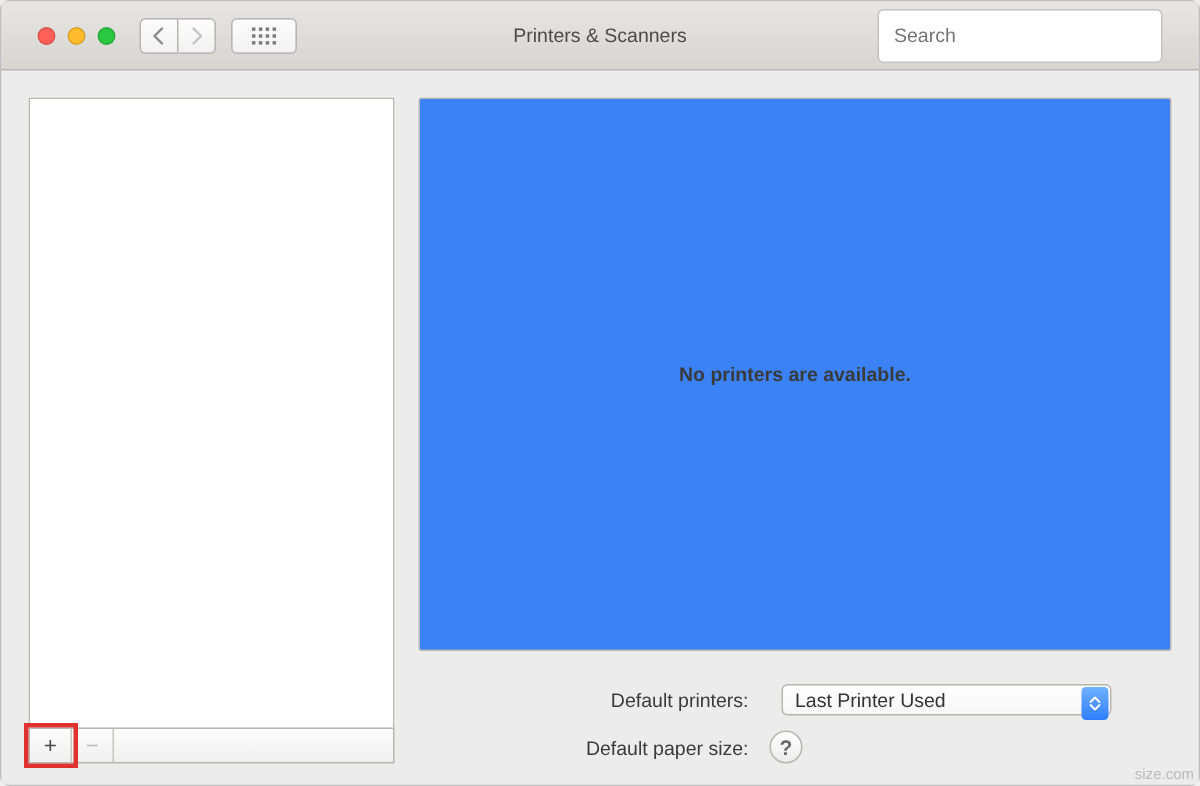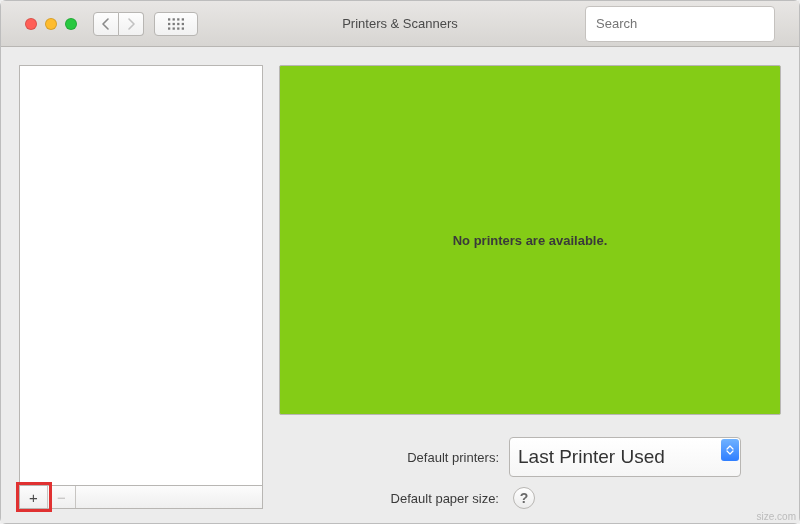--- a/index.html
+++ b/index.html
@@ -21,26 +21,26 @@
     .search input { border: none; outline: none; flex: 1; font-size: 13px; color: #444; background: transparent; }
     .search svg { width: 13px; height: 13px; }
     .content { flex: 1; display: flex; padding: 18px 18px 14px 18px; gap: 16px; background: #ececec; }
     .left { width: 244px; display: flex; flex-direction: column; }
     .list { flex: 1; background: #fff; border: 1px solid #b8b6b3; border-bottom: none; border-radius: 1px 1px 0 0; }
     .list-footer { height: 24px; background: linear-gradient(#fcfcfc,#efefef); border: 1px solid #b8b6b3; display: flex; }
     .ft-btn { width: 28px; height: 100%; border-right: 1px solid #c7c5c2; display: flex; align-items: center; justify-content: center; color: #4a4a4a; font-size: 15px; font-weight: 200; }
     .ft-btn.minus { color: #c0bfbd; }
     .highlight { outline: 3px solid #e03131; outline-offset: 1px; }
     .right { flex: 1; display: flex; flex-direction: column; }
-    .panel { flex: 1; background: #84cc16; border: 1px solid #b8b6b3; border-radius: 2px; display: flex; flex-direction: column; align-items: center; justify-content: center; color: #3a3a3a; font-size: 13px; gap: 4px; text-align: center; }
+    .panel { flex: 1; background: #3b82f6; border: 1px solid #b8b6b3; border-radius: 2px; display: flex; flex-direction: column; align-items: center; justify-content: center; color: #3a3a3a; font-size: 13px; gap: 4px; text-align: center; }
     .panel .l1 { font-weight: 600; }
     .controls { margin-top: 22px; display: flex; flex-direction: column; gap: 10px; padding-right: 4px; }
     .row { display: flex; align-items: center; gap: 10px; }
     .row label { width: 220px; text-align: right; font-size: 13px; color: #3a3a3a; }
-    .select { flex: 1; height: 40px; background: linear-gradient(#fff,#f6f6f6); border: 1px solid #b8b6b3; border-radius: 4px; display: flex; align-items: center; padding: 0 6px 0 8px; font-size: 19px; color: #333; position: relative; }
+    .select { flex: 1; height: 21px; background: linear-gradient(#fff,#f6f6f6); border: 1px solid #b8b6b3; border-radius: 4px; display: flex; align-items: center; padding: 0 6px 0 8px; font-size: 13px; color: #333; position: relative; margin-left: 12px; }
     .stepper { width: 18px; height: 22px; position: absolute; right: 1px; top: 1px; background: linear-gradient(#6fb2ff,#2f7eff); border-radius: 3px; display: flex; flex-direction: column; align-items: center; justify-content: center; }
     .stepper svg { width: 8px; height: 5px; }
     .help { width: 22px; height: 22px; border-radius: 50%; background: linear-gradient(#fff,#ececec); border: 1px solid #b8b6b3; display: flex; align-items: center; justify-content: center; color: #6a6a6a; font-size: 14px; font-weight: 600; margin-left: 4px; }
     .watermark { position: fixed; right: 4px; bottom: 2px; font-size: 10px; color: #bbb; }
   </style>
 </head>
 <body>
 
 <div class="window">
   <div class="titlebar">

